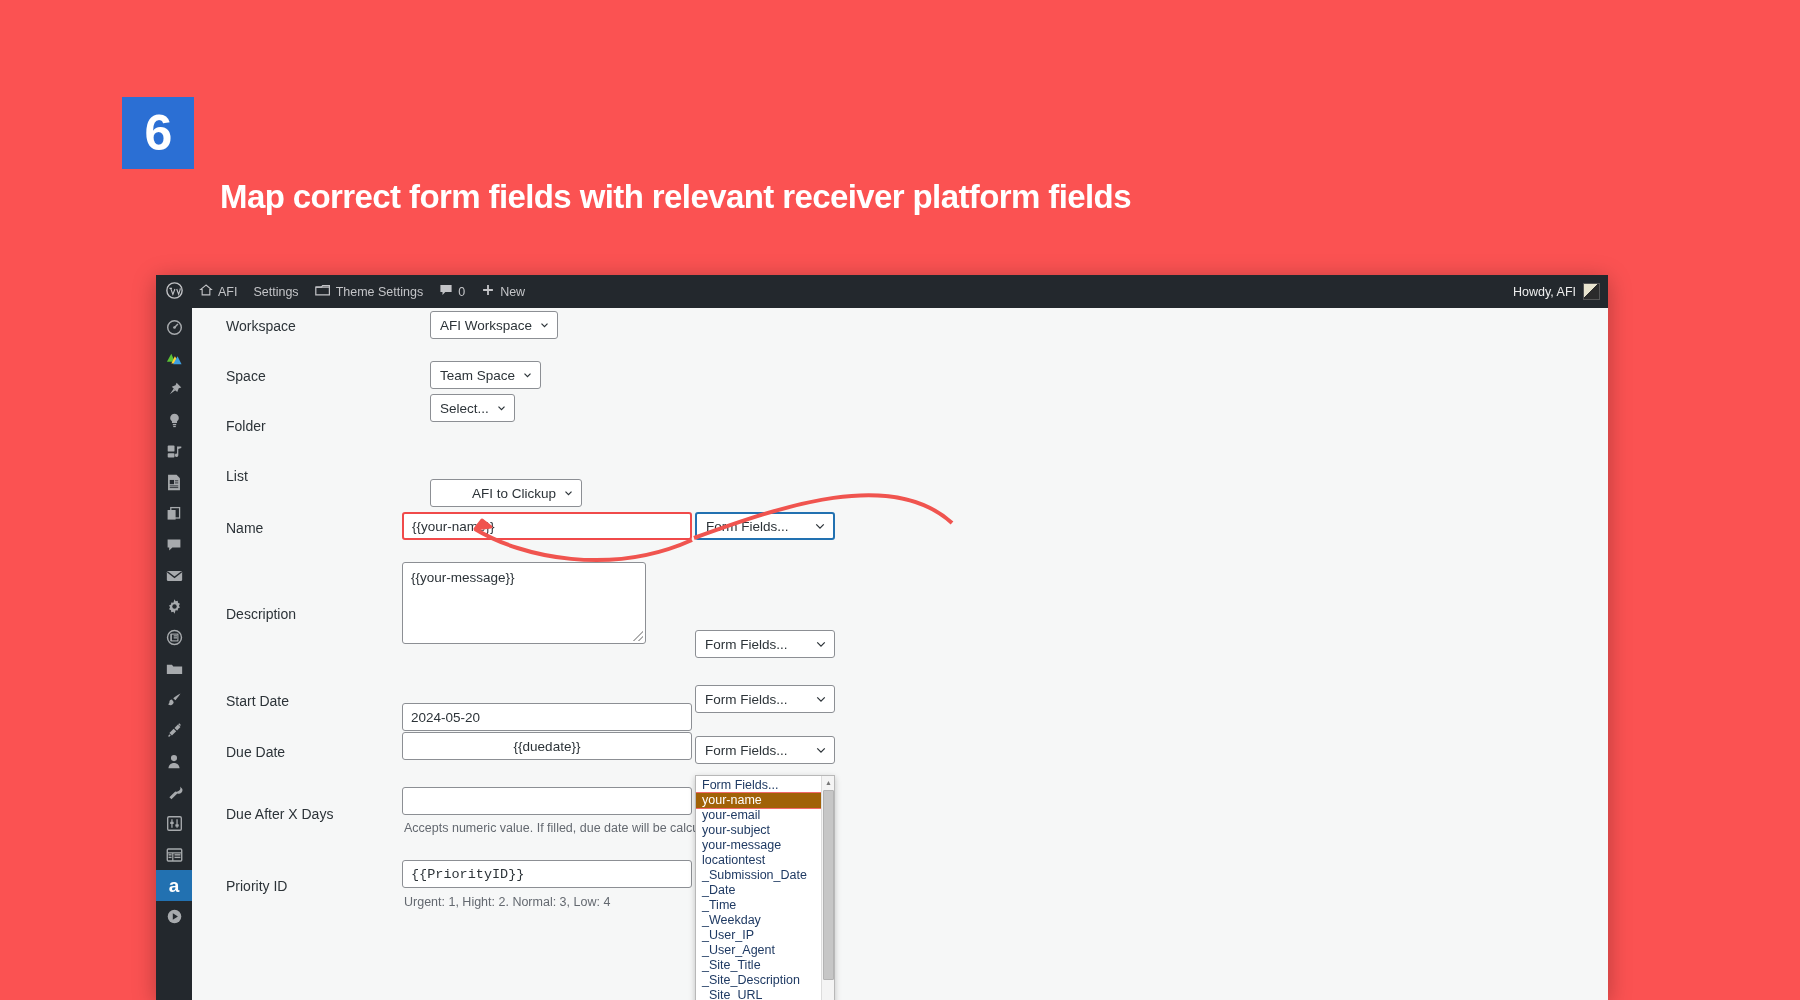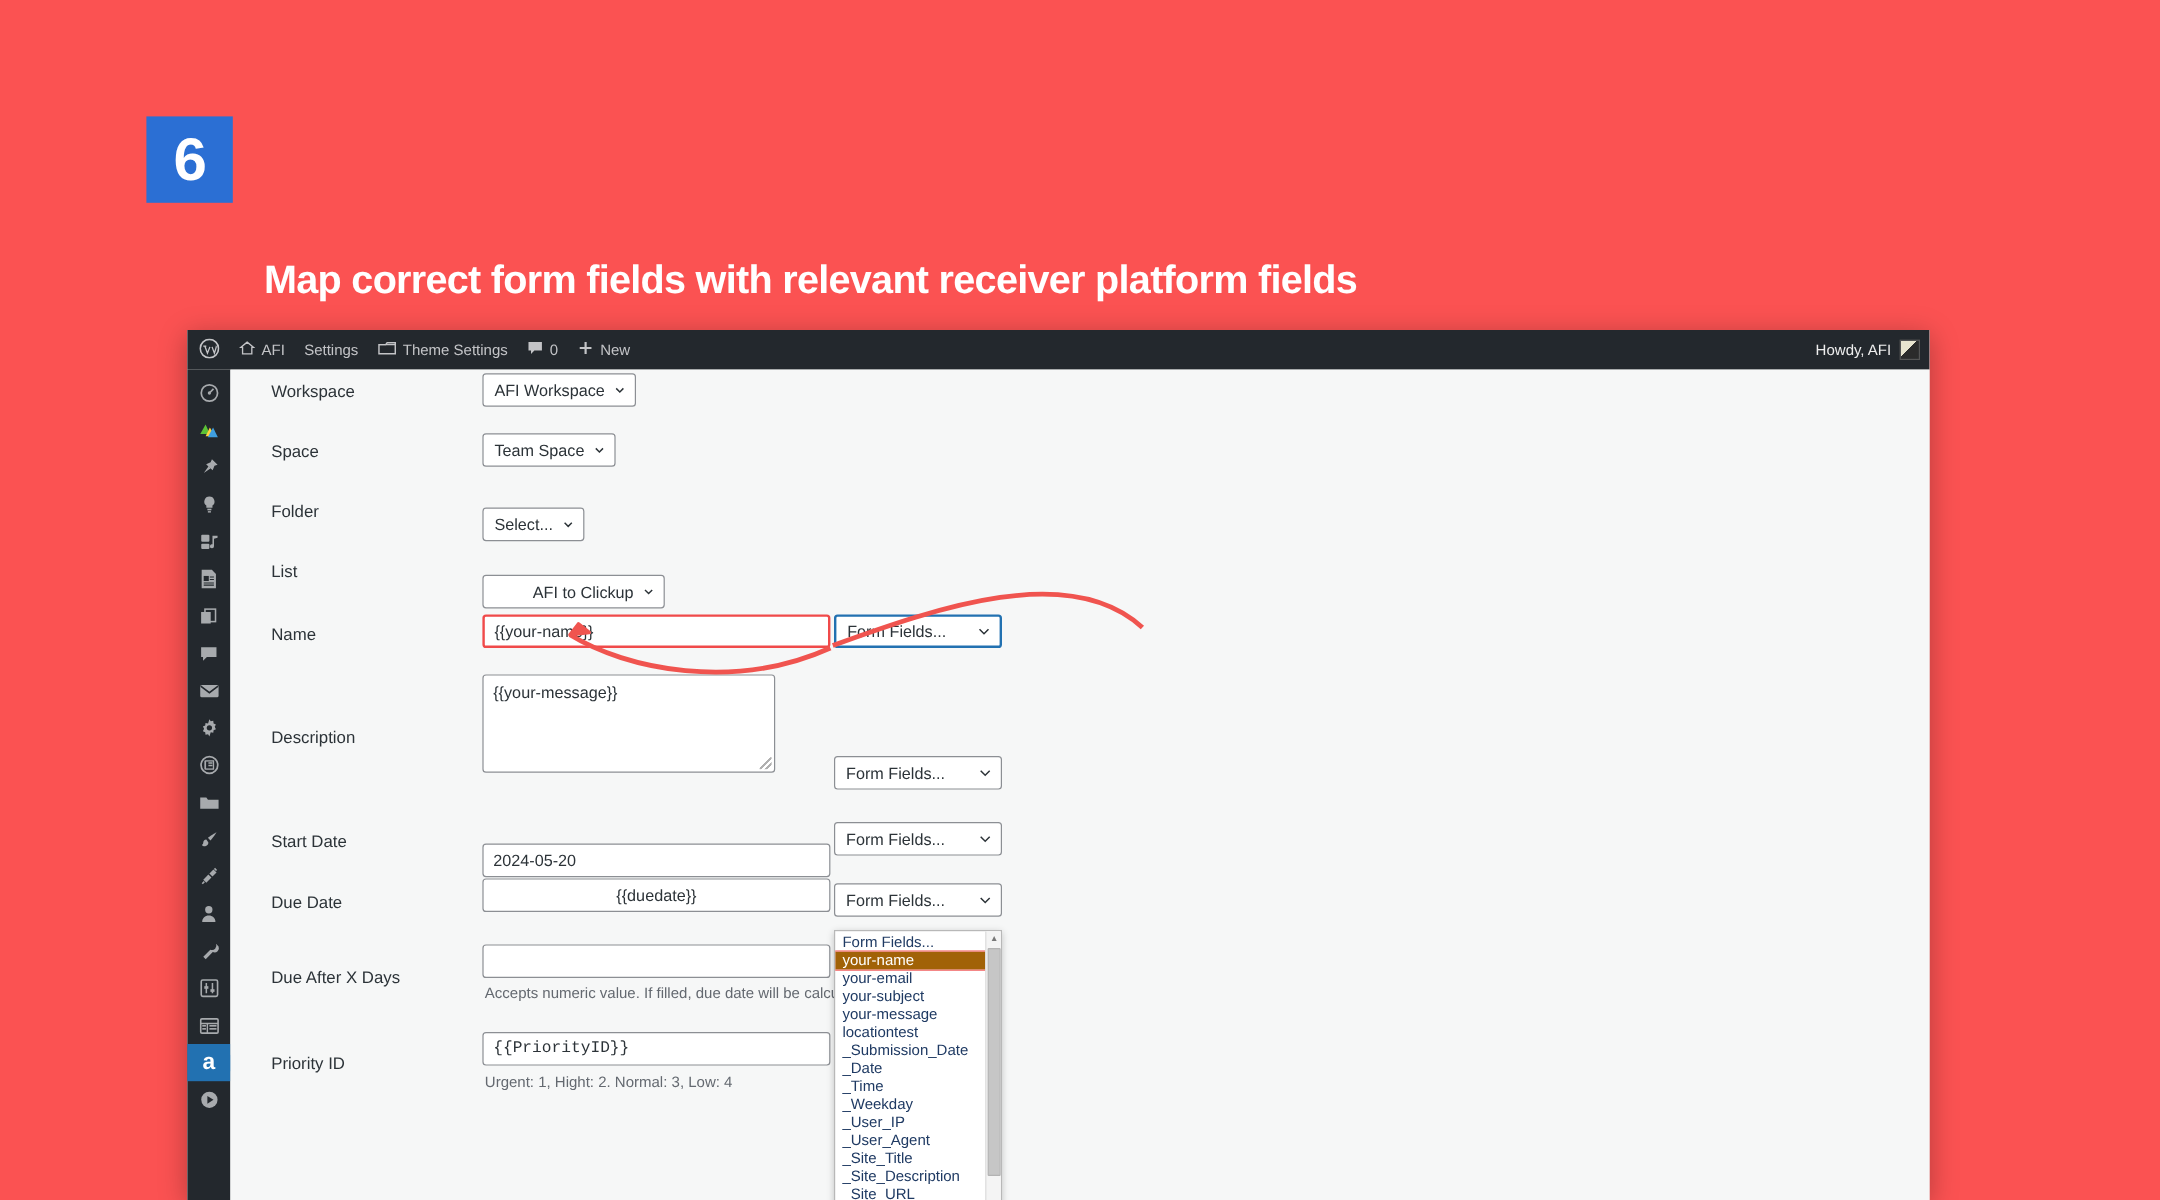--- a/index.html
+++ b/index.html
@@ -23,21 +23,20 @@
   }
   #banner-title {
     position: absolute; left: 218px; top: 85px;
     color: #fff; font-size: 62px; font-weight: bold;
     letter-spacing: -1.5px; line-height: 1;
   }
   #banner-subtitle {
     position: absolute; left: 220px; top: 178px;
     color: #fff; font-size: 33px; font-weight: bold;
     letter-spacing: -0.6px;
-    margin-top: 36px;
   }
 
   
   #wp-window {
     position: absolute; left: 156px; top: 275px;
     width: 1452px; height: 725px;
     background: #f1f1f1;
     overflow: hidden;
     box-shadow: 0 4px 22px rgba(0,0,0,.28);
   }
@@ -93,21 +92,21 @@
   .f-row { position: absolute; left: 0; width: 100%; }
   .f-label {
     position: absolute; left: 34px;
     font-size: 14px; color: #2c3338; white-space: nowrap;
   }
   .f-select {
     position: absolute;
     background: #fff; border: 1px solid #8c8f94; border-radius: 3px;
     height: 28px; padding: 0 25px 0 9px;
     display: flex; align-items: center;
-    font-size: 13.5px; color: #2c3338; white-space: nowrap;
+    font-size: 13.5px; color: #2c3338; white-space: nowrap; margin-left: 28px;
   }
   .f-select .chev {
     position: absolute; right: 8px; top: 50%; transform: translateY(-50%);
     width: 9px; height: 9px;
   }
   .f-input {
     position: absolute; left: 210px; width: 290px; height: 28px;
     background: #fff; border: 1px solid #8c8f94; border-radius: 3px;
     font-size: 13.5px; color: #2c3338;
     padding: 0 8px; display: flex; align-items: center;
@@ -426,21 +425,21 @@
         <div class="f-select" style="left:210px; top:53px;">
           <span>Team Space</span>
           <svg class="chev" viewBox="0 0 12 12">
               <path d="M2 4.2 6 8.2 10 4.2" fill="none" stroke="#2c3338" stroke-width="1.6"></path>
             </svg>
         </div>
       </div>
 
       <div class="f-row">
         <div class="f-label" style="top:110px;">Folder</div>
-        <div class="f-select" style="left:210px; top:115px;">
+        <div class="f-select" style="left:210px; top:86px;">
           <span>Select...</span>
           <svg class="chev" viewBox="0 0 12 12">
               <path d="M2 4.2 6 8.2 10 4.2" fill="none" stroke="#2c3338" stroke-width="1.6"></path>
             </svg>
         </div>
       </div>
 
       <div class="f-row">
         <div class="f-label" style="top:160px;">List</div>
         <div class="f-select" style="left:210px; top:171px;padding-left:41px;">

